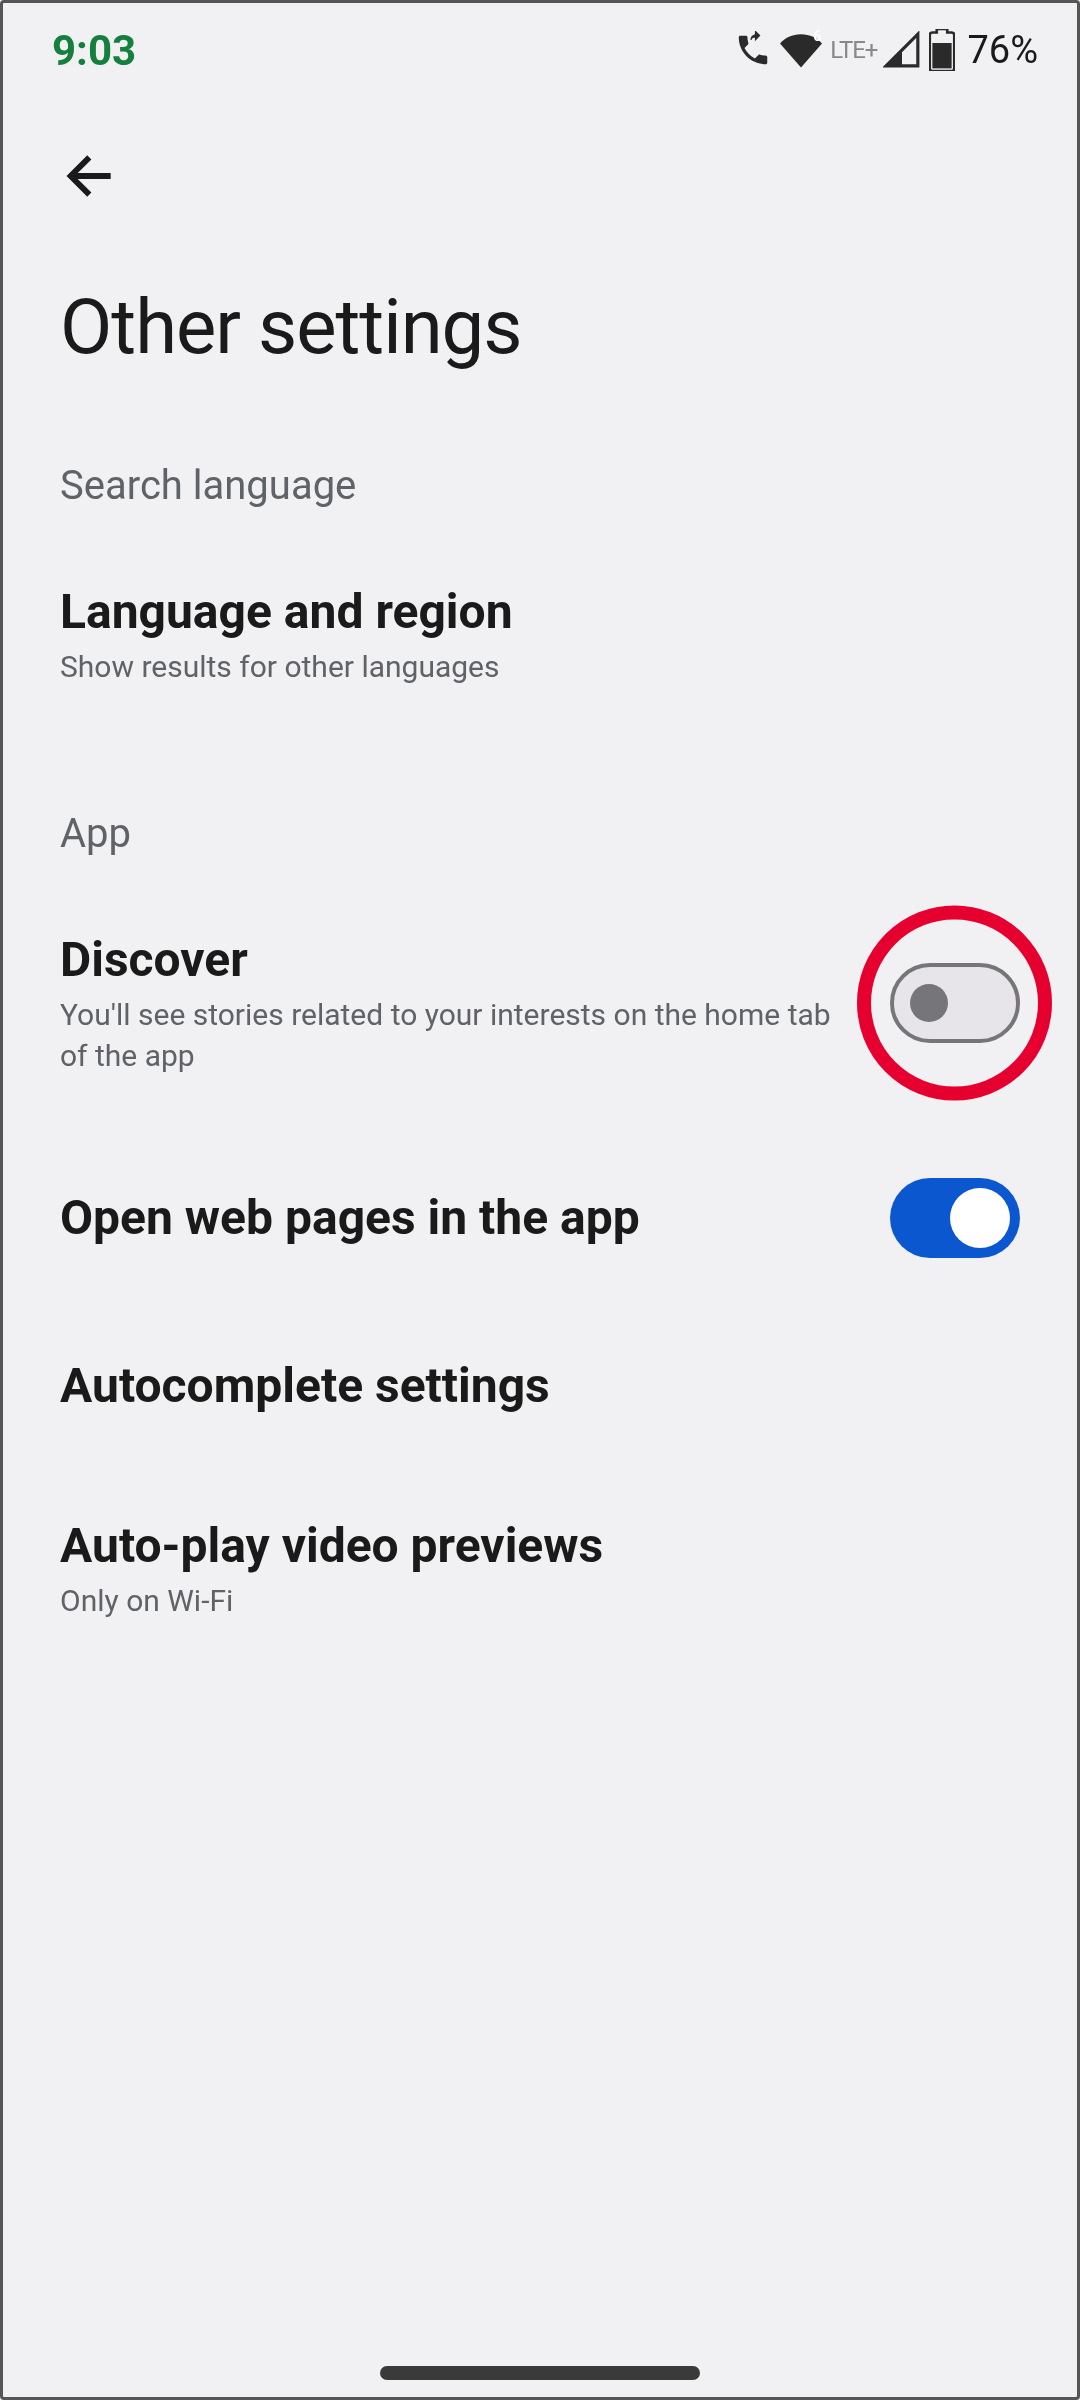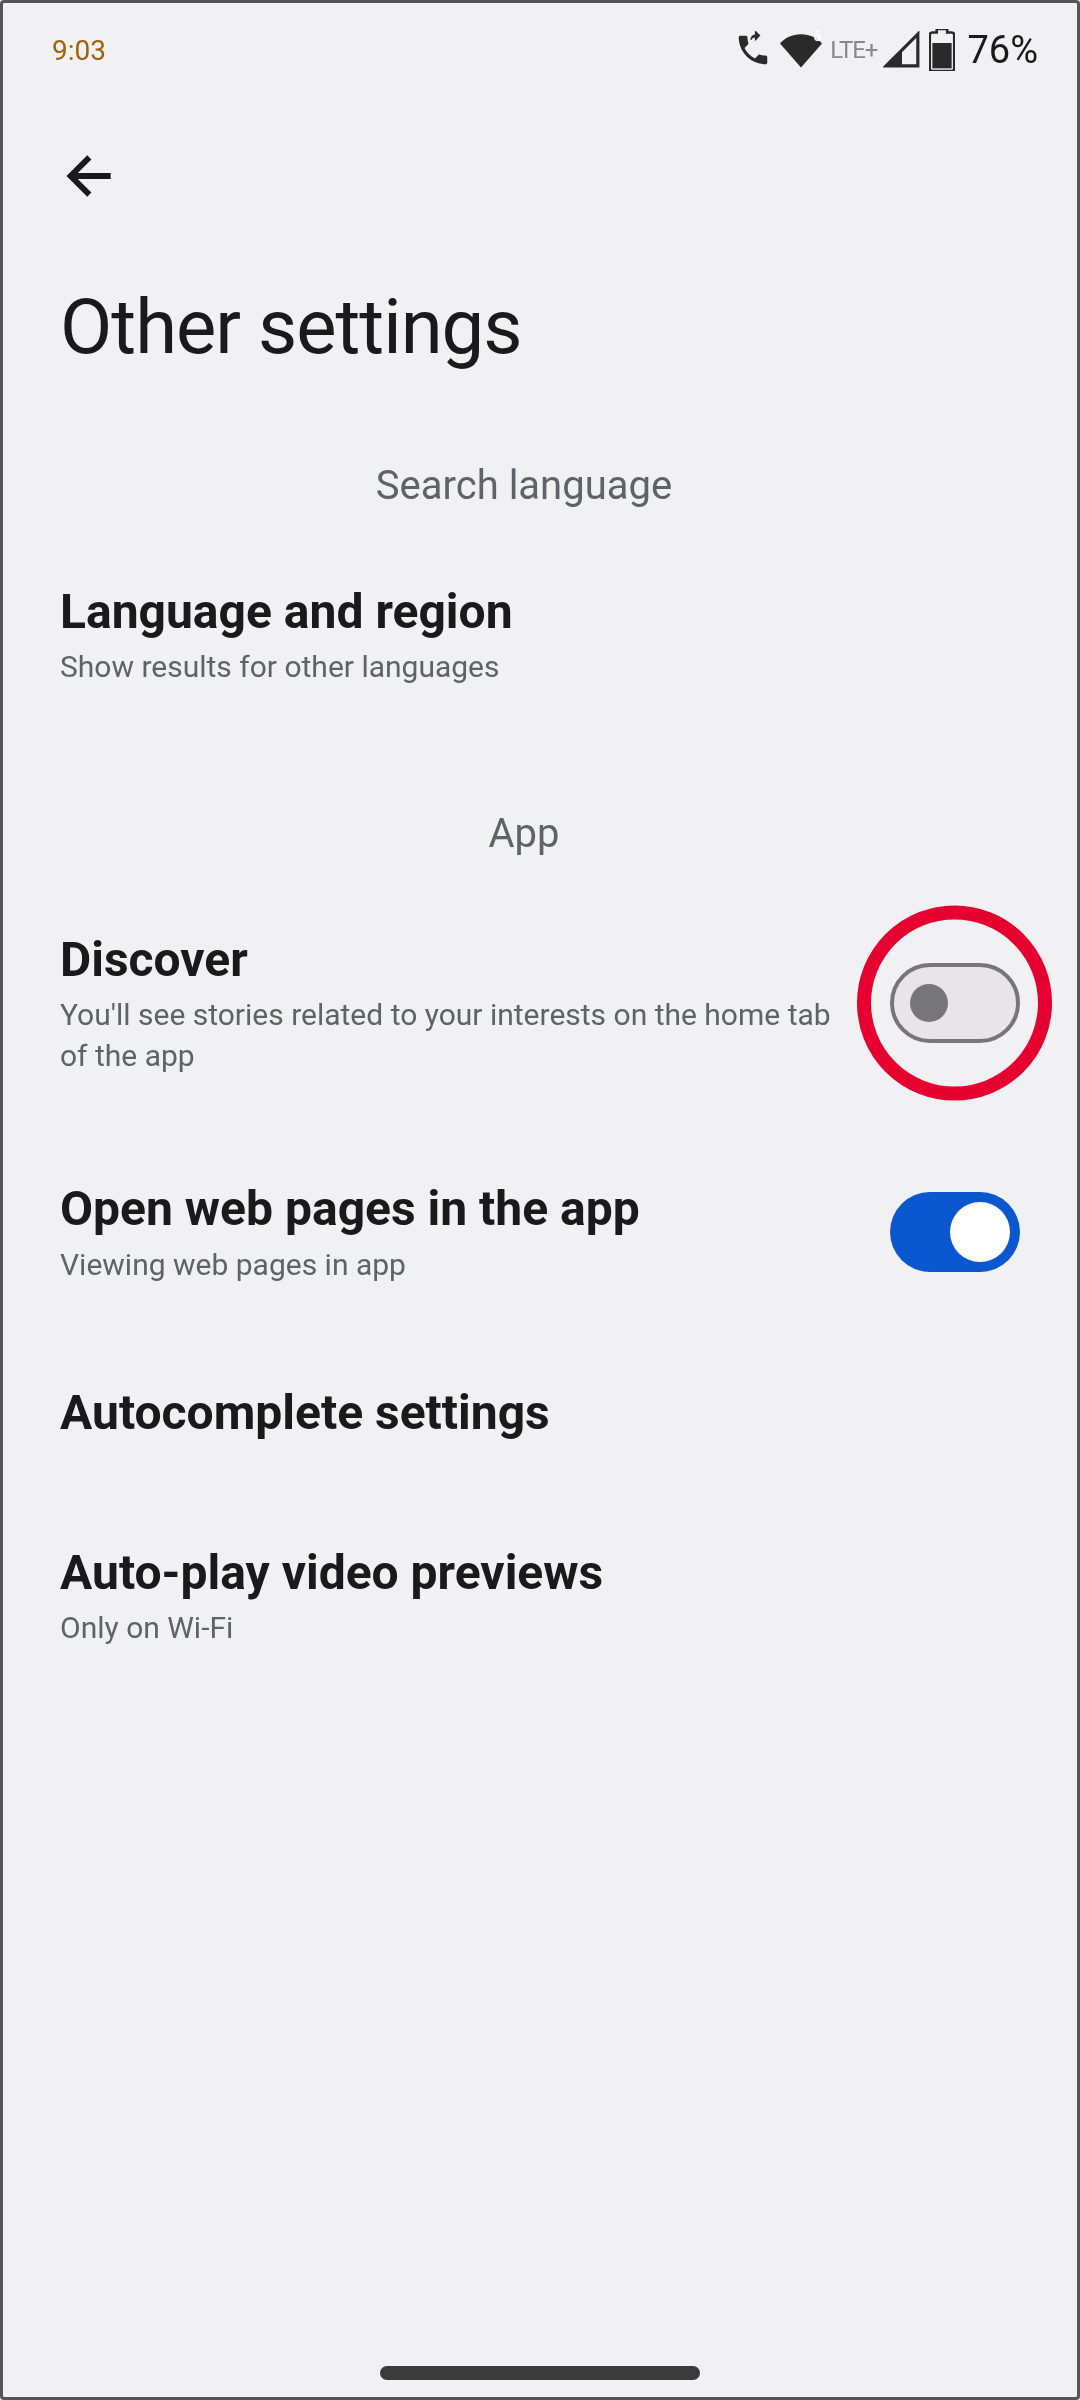--- a/index.html
+++ b/index.html
@@ -16,23 +16,23 @@
       overflow: hidden;
     }
     .status-bar {
       display: flex;
       justify-content: space-between;
       align-items: center;
       padding: 20px 42px 20px 52px;
       height: 100px;
     }
     .status-time {
-      font-size: 28px;
-      font-weight: 400;
-      color: #a16207;
+      font-size: 42px;
+      font-weight: 700;
+      color: #15803d;
     }
     .status-icons {
       display: flex;
       align-items: center;
       gap: 8px;
     }
     .status-icons svg {
       fill: #2a2a2a;
     }
     .status-battery-text {
@@ -60,23 +60,22 @@
     .page-title {
       font-size: 76px;
       font-weight: 400;
       color: #1a1a1a;
       padding: 40px 60px 50px 60px;
       letter-spacing: -1px;
     }
     .section-header {
       font-size: 40px;
       color: #5f6368;
-      padding: 40px 60px 30px 28px;
+      padding: 40px 60px 30px 60px;
       font-weight: 400;
-      text-align: center;
     }
     .setting-row {
       display: flex;
       align-items: center;
       justify-content: space-between;
       padding: 42px 60px;
       cursor: pointer;
     }
     .setting-text {
       flex: 1;
@@ -216,21 +215,20 @@
   </div>
   <div class="toggle toggle-off">
     <div class="toggle-thumb"></div>
   </div>
   <div class="highlight-circle" style="right:28px; top:50%; transform:translateY(-50%);"></div>
 </div>
 
 <div class="setting-row" style="padding-top:60px;">
   <div class="setting-text">
     <div class="setting-title">Open web pages in the app</div>
-    <div class="setting-subtitle">Viewing web pages in app</div>
   </div>
   <div class="toggle toggle-on">
     <div class="toggle-thumb"></div>
   </div>
 </div>
 
 <div class="setting-row" style="padding-top:55px; padding-bottom:55px;">
   <div class="setting-text">
     <div class="setting-title">Autocomplete settings</div>
   </div>

